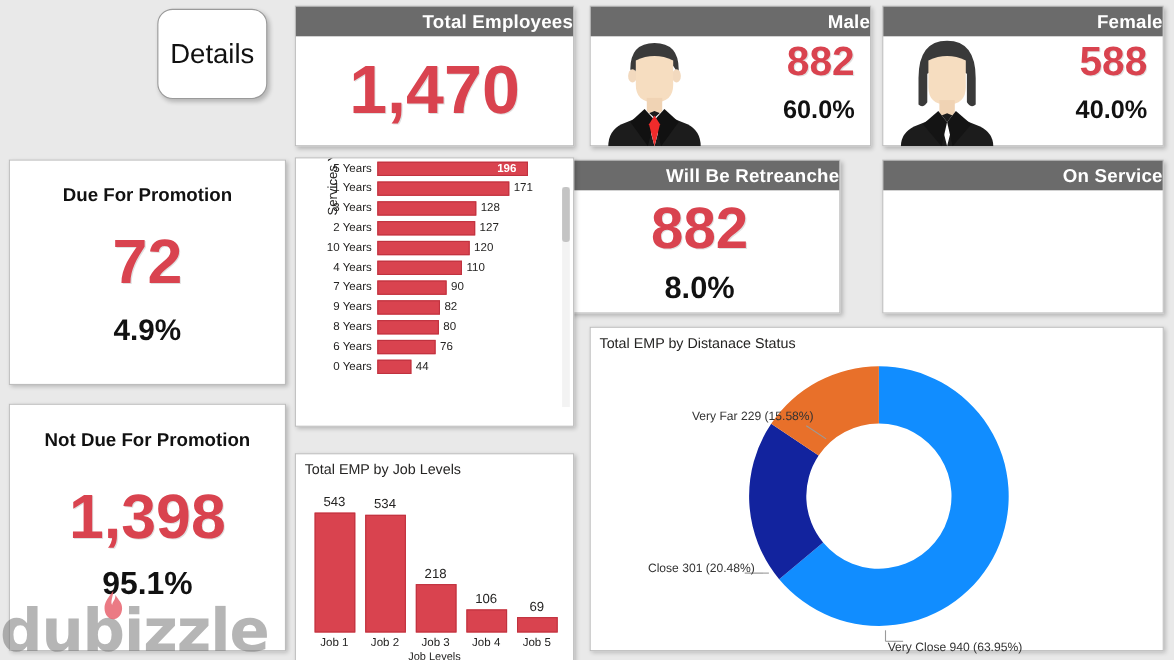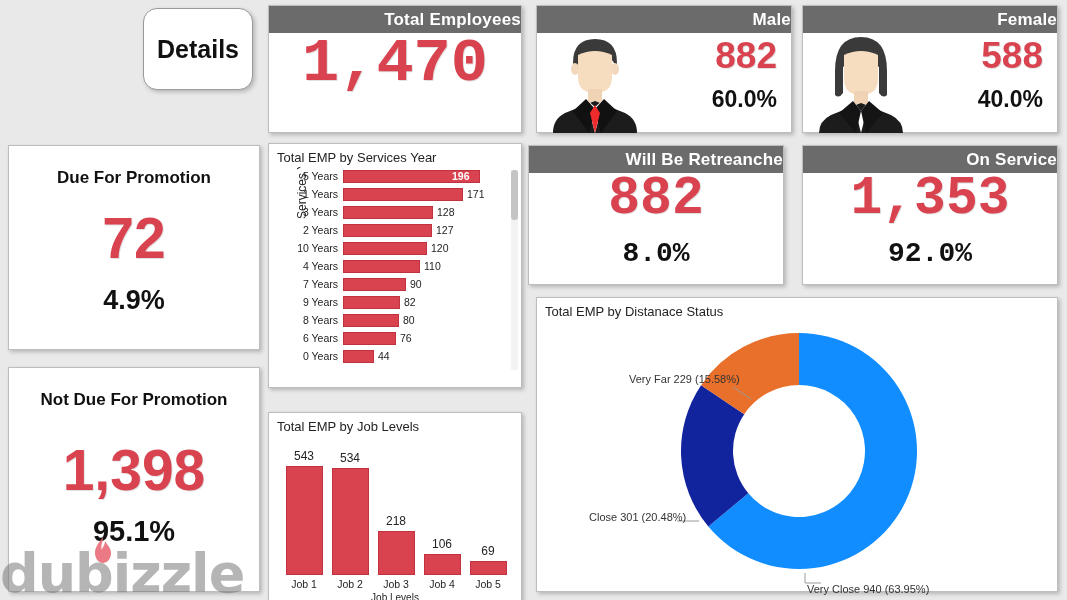--- a/index.html
+++ b/index.html
@@ -33,21 +33,21 @@
     height: 27px;
     overflow: hidden;
     white-space: nowrap;
   }
   .kpi-body {
     position: relative;
     height: calc(100% - 27px);
     display: flex;
     flex-direction: column;
     align-items: center;
-    font-family: Liberation Mono, monospace;
+    justify-content: center;
   }
   .kpi-num {
     color: #d9434f;
     font-weight: bold;
     line-height: 1;
     text-shadow: 1px 1px 0 rgba(0,0,0,0.12);
   }
   .kpi-pct {
     color: #111;
     font-weight: bold;
@@ -61,24 +61,24 @@
     border-radius: 14px;
     cursor: pointer;
   }
   #btn-home {
     left: 20px; top: 8px; width: 112px; height: 82px;
     background: #262626; color: #fff;
     font-size: 13px; font-weight: bold;
     box-shadow: 2px 2px 4px rgba(0,0,0,0.25);
   }
   #btn-details {
-    left: 143px; top: 8px; width: 110px; height: 82px;
+    left: 143px; top: 8px; width: 100px; height: 82px;
     background: #ffffff; color: #111;
     border: 1px solid #9a9a9a;
-    font-size: 25px; font-weight: bold;
+    font-size: 25px; font-weight: normal;
     box-shadow: 2px 2px 4px rgba(0,0,0,0.22);
   }
 
   
   #card-total    { left: 268px; top: 5px;  width: 254px; height: 128px; }
   #card-total .kpi-num { font-size: 62px; }
 
   #card-male     { left: 536px; top: 5px;  width: 256px; height: 128px; }
   #card-female   { left: 802px; top: 5px;  width: 256px; height: 128px; }
   .gender-body {
@@ -91,21 +91,21 @@
   }
   .gender-nums .kpi-num { font-size: 37px; }
   .gender-nums .kpi-pct { font-size: 23px; margin-top: 14px; }
   .avatar {
     position: absolute;
     left: 6px; bottom: 0; top: 0;
     width: 104px;
   }
 
   
-  #card-retrench { left: 528px; top: 145px; width: 256px; height: 140px; }
+  #card-retrench { left: 508px; top: 145px; width: 256px; height: 140px; }
   #card-onservice{ left: 802px; top: 145px; width: 256px; height: 140px; }
   #card-retrench .kpi-num, #card-onservice .kpi-num { font-size: 53px; }
   #card-retrench .kpi-pct, #card-onservice .kpi-pct { font-size: 28px; margin-top: 14px; }
 
   
   #card-due    { left: 8px; top: 145px; width: 252px; height: 205px; }
   #card-notdue { left: 8px; top: 367px; width: 252px; height: 225px; }
   .promo-title {
     text-align: center;
     font-size: 17px; font-weight: bold; color: #111;
@@ -301,44 +301,39 @@
   <div class="card" id="card-retrench">
     <div class="kpi-head">Will Be Retreanche</div>
     <div class="kpi-body">
       <div class="kpi-num">882</div>
       <div class="kpi-pct">8.0%</div>
     </div>
   </div>
 
   <div class="card" id="card-onservice">
     <div class="kpi-head">On Service</div>
-    <div class="kpi-body">
-      <div class="kpi-num">1,353</div>
-      <div class="kpi-pct">92.0%</div>
-    </div>
   </div>
 
   <div class="card" id="card-due">
     <div class="promo-title">Due For Promotion</div>
     <div class="promo-body">
       <div class="kpi-num">72</div>
       <div class="kpi-pct">4.9%</div>
     </div>
   </div>
 
   <div class="card" id="card-notdue">
     <div class="promo-title">Not Due For Promotion</div>
     <div class="promo-body">
       <div class="kpi-num">1,398</div>
       <div class="kpi-pct">95.1%</div>
     </div>
   </div>
 
   <div class="card" id="card-services">
-    <div class="chart-title">Total EMP by Services Year</div>
     <div class="hbars" id="hbars">
       <div class="axis-title-v">Services Year</div>
     <div class="hrow">
           <div class="hlabel">5 Years</div>
           <div class="hbar" style="width: 137px;"></div>
           <div class="hval inside">196</div>
         </div>
         <div class="hrow">
           <div class="hlabel">1 Years</div>
           <div class="hbar" style="width: 120px;"></div>

